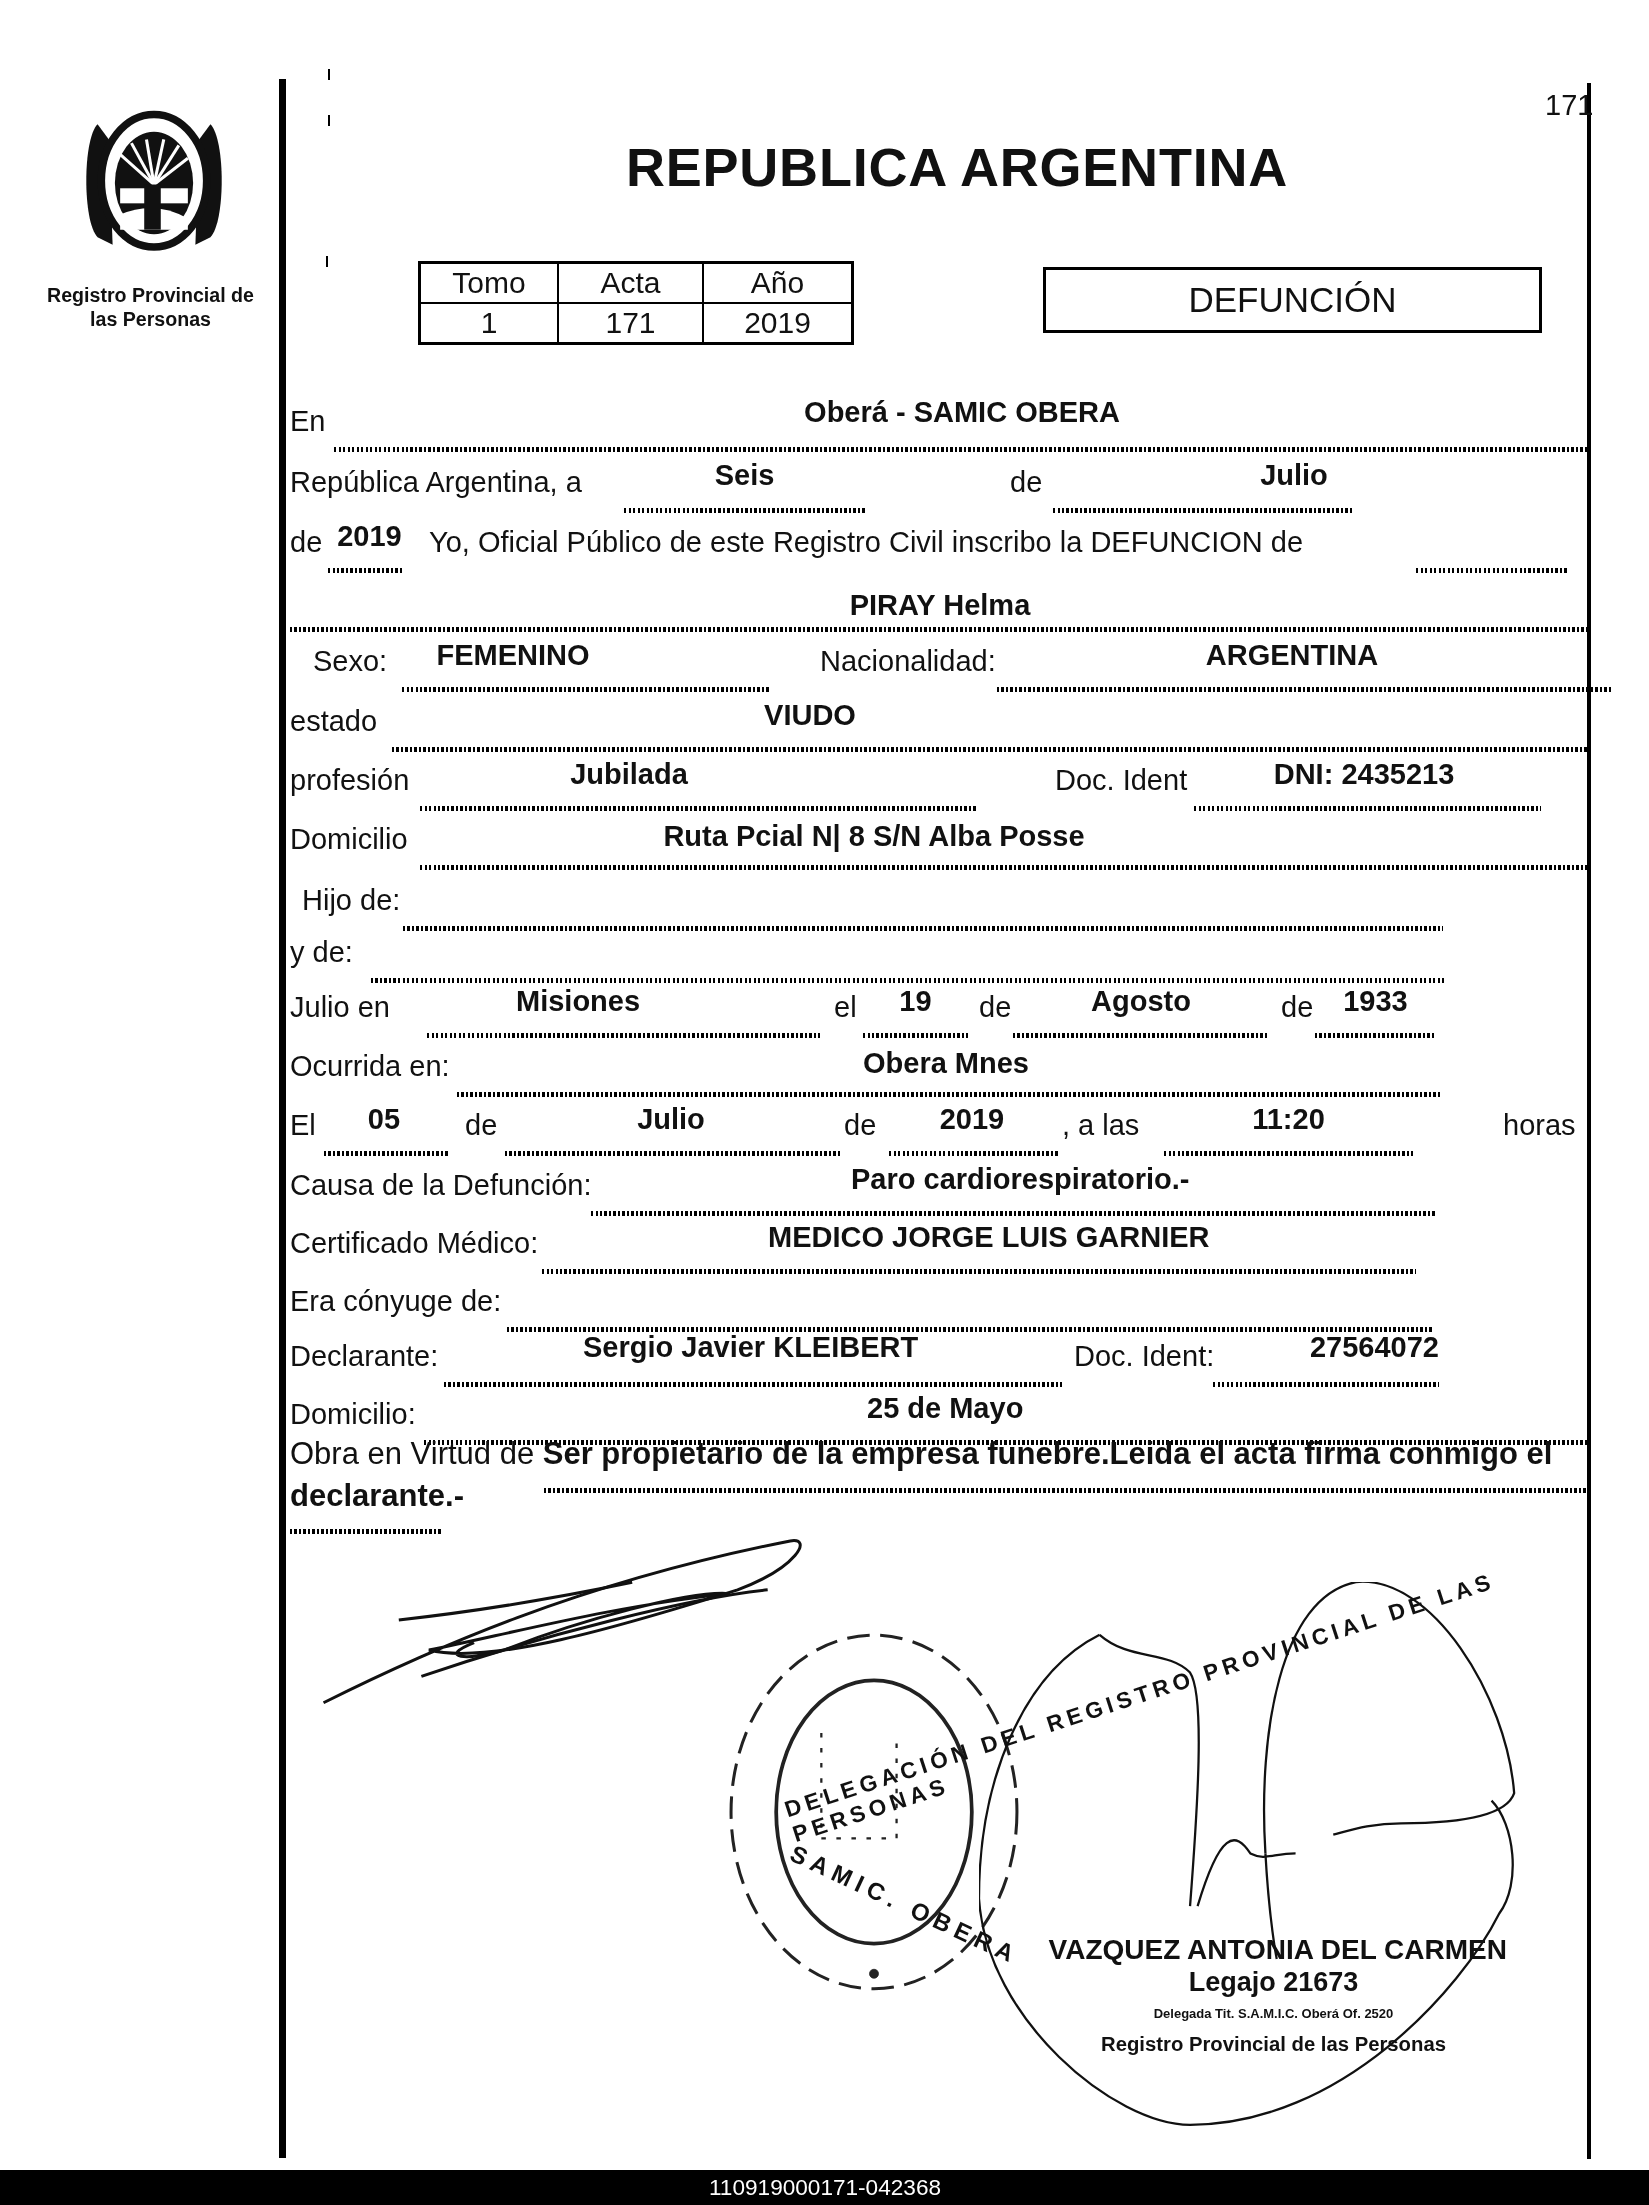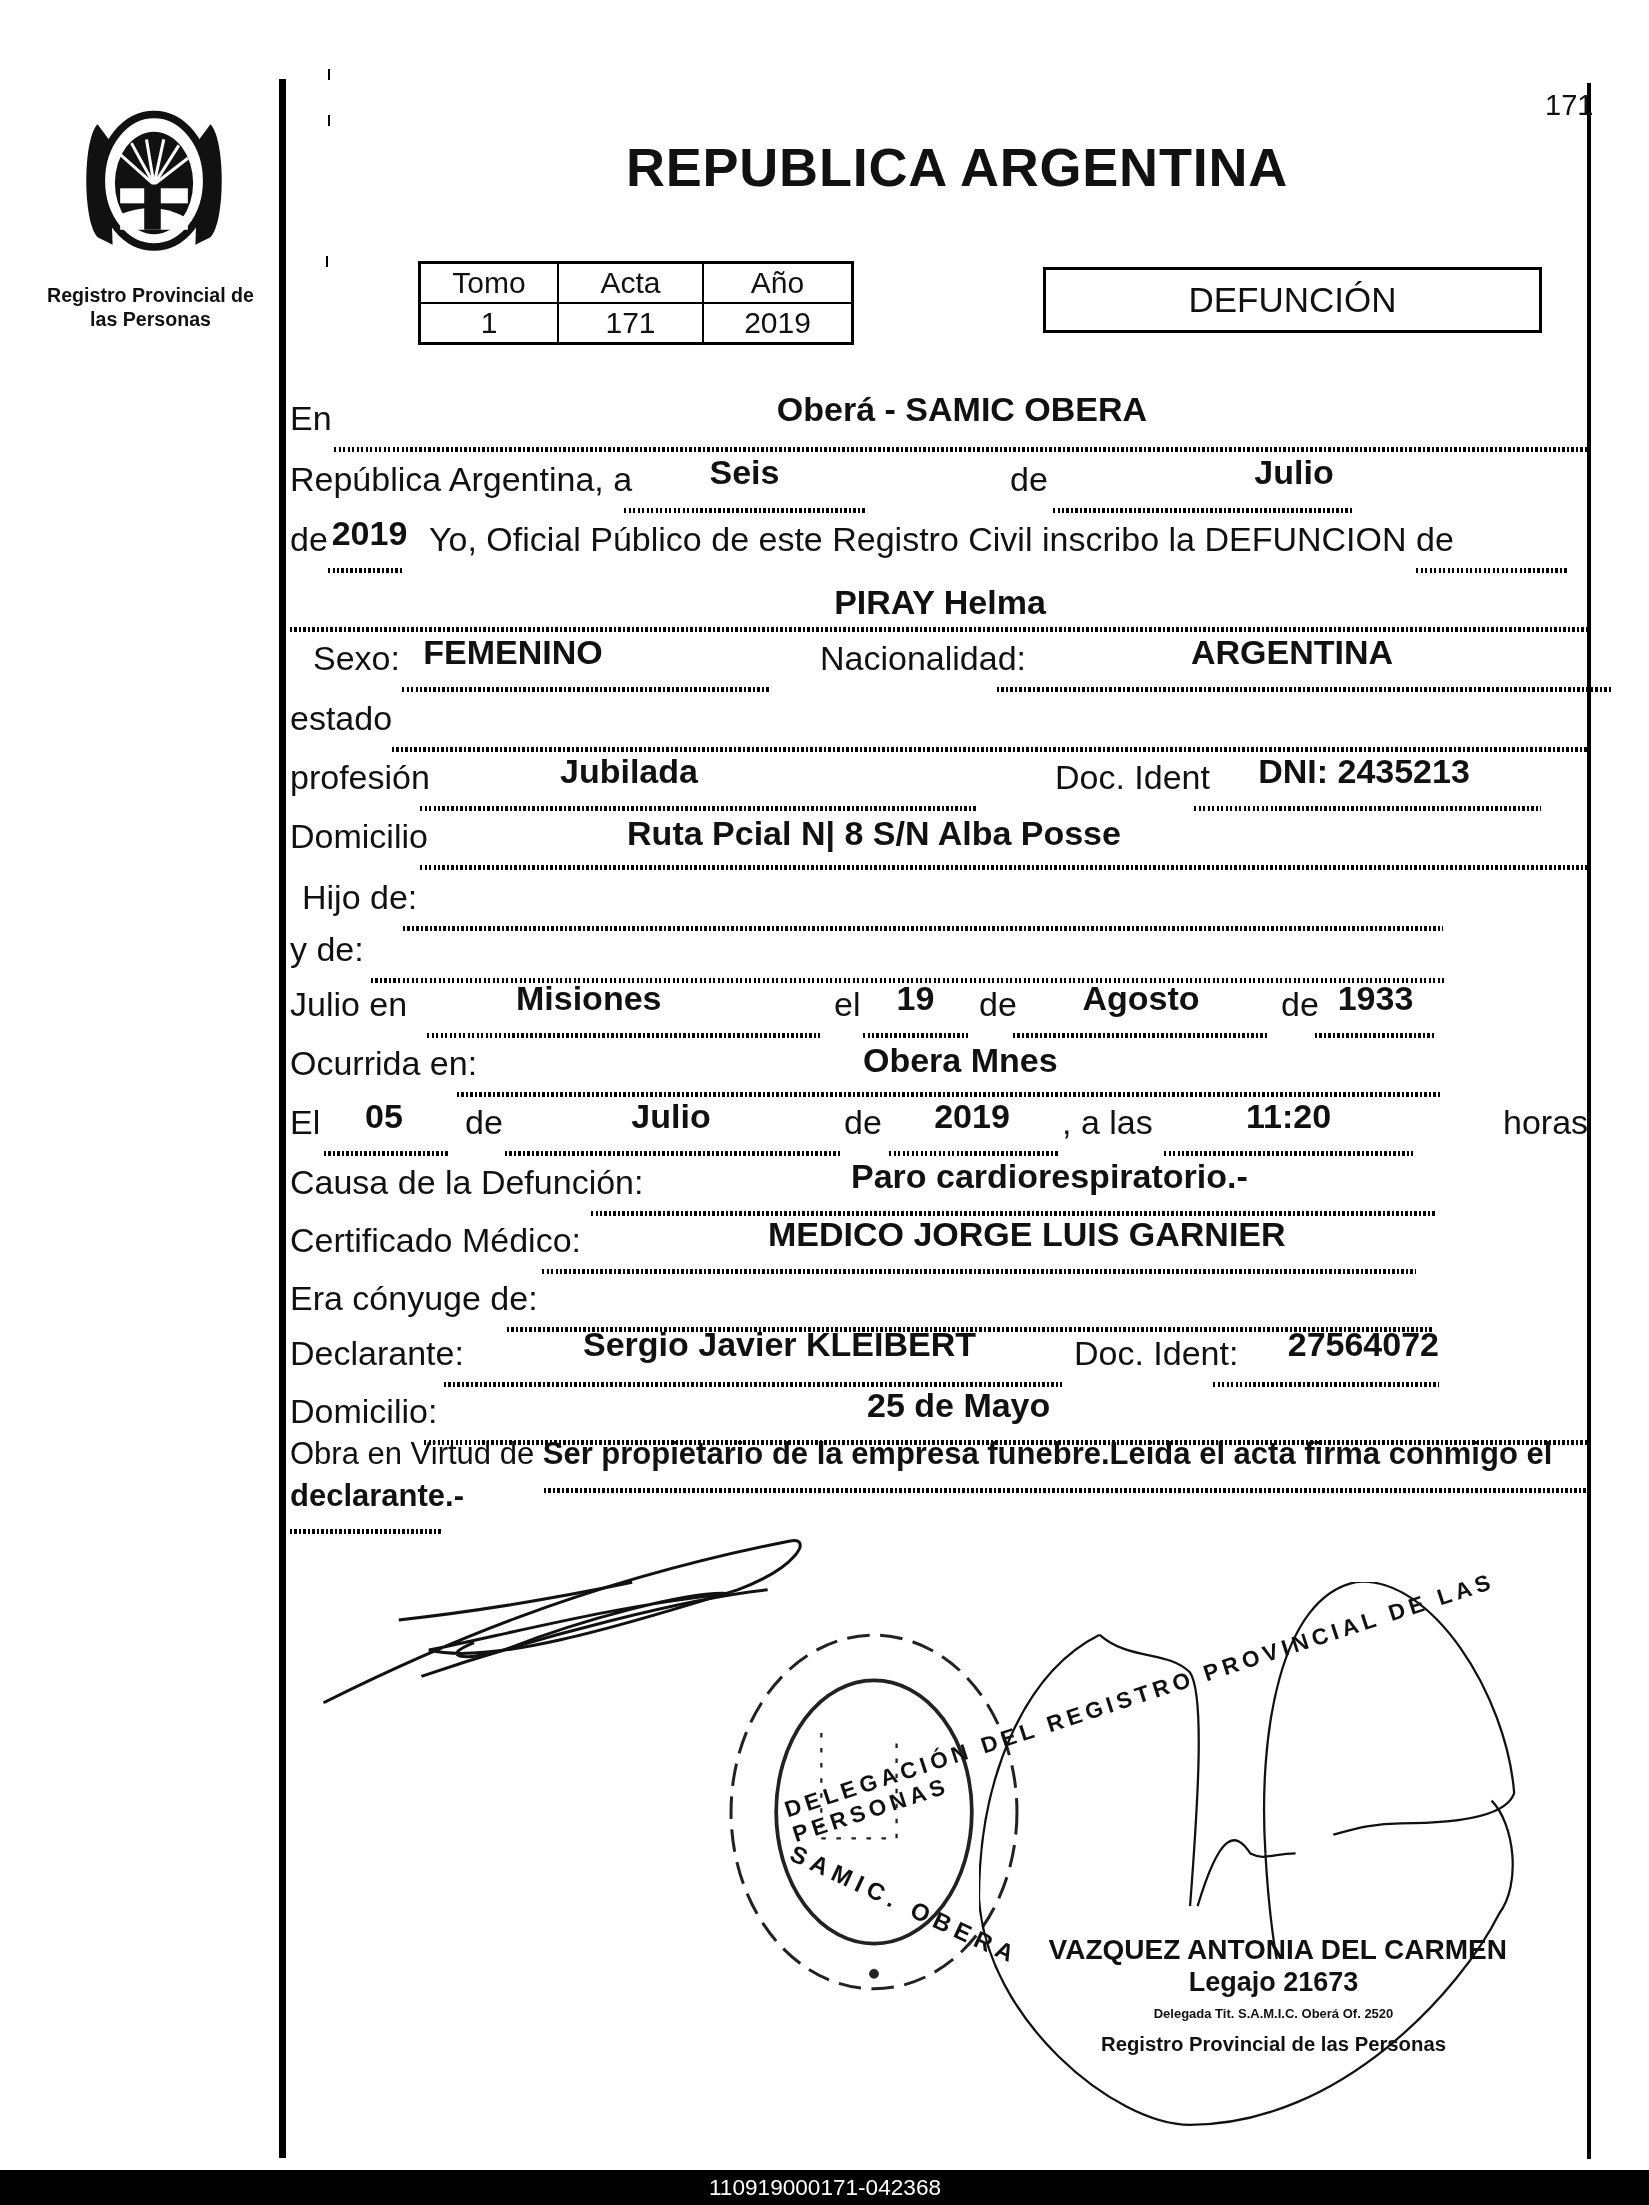--- a/index.html
+++ b/index.html
@@ -19,21 +19,21 @@
                 font-size:54px; font-weight:bold; letter-spacing:0.8px; }
   
   #acta-table { left:418px; top:261px; border-collapse:collapse; border:3px solid #000; }
   #acta-table td { border:2.3px solid #000; width:136px; height:38px; text-align:center;
                    font-size:30px; padding:0; }
   #acta-table td.c2 { width:143px; }
   #acta-table td.c3 { width:147px; }
   #type-box { left:1043px; top:267px; width:493px; height:60px; border:3px solid #000;
               text-align:center; font-size:35px; line-height:60px; }
   
-  .row { position:absolute; left:290px; right:60px; height:53px; font-size:34px; }
+  .row { position:absolute; left:290px; right:60px; height:53px; font-size:29px; }
   .lbl { position:absolute; bottom:13.6px; white-space:nowrap; }
   .val { position:absolute; bottom:13.6px; font-weight:bold; text-align:center; white-space:nowrap; }
   .dots { position:absolute; bottom:0px; height:5.3px;
           background-image:repeating-linear-gradient(90deg,#000 0 2.3px,transparent 2.3px 4.5px); }
   #virtud-text { left:290px; top:1433px; width:1300px; font-size:31px; line-height:42px; font-weight:normal; }
   #virtud-text .bold { font-weight:bold; }
   #virtud-dots1 { left:544px; top:1488px; width:1047px; height:5.3px; }
   #virtud-dots2 { left:290px; top:1529px; width:151px; height:5.3px; }
   
   #sig1 { left:316px; top:1537px; width:542px; height:181px; }
@@ -131,20 +131,21 @@
   <span class="lbl" style="left:0">Sexo:</span>
   <span class="val" style="left:87px;width:226px;bottom:19.6px">FEMENINO</span>
   <span class="dots" style="left:89px;width:369px"></span>
   <span class="lbl" style="left:507px">Nacionalidad:</span>
   <span class="val" style="left:753px;width:452px;bottom:19.6px">ARGENTINA</span>
   <span class="dots" style="left:684px;width:616px"></span>
 </div>
 
 <div class="row" style="top:699px;">
   <span class="lbl" style="left:0">estado</span>
+  <span class="val" style="left:98px;width:844px;bottom:19.6px">VIUDO</span>
   <span class="dots" style="left:102px;width:1198px"></span>
 </div>
 
 <div class="row" style="top:758px;">
   <span class="lbl" style="left:0">profesión</span>
   <span class="val" style="left:128px;width:422px;bottom:19.6px">Jubilada</span>
   <span class="dots" style="left:130px;width:558px"></span>
   <span class="lbl" style="left:765px">Doc. Ident</span>
   <span class="val" style="left:893px;width:362px;bottom:19.6px">DNI: 2435213</span>
   <span class="dots" style="left:904px;width:347px"></span>

